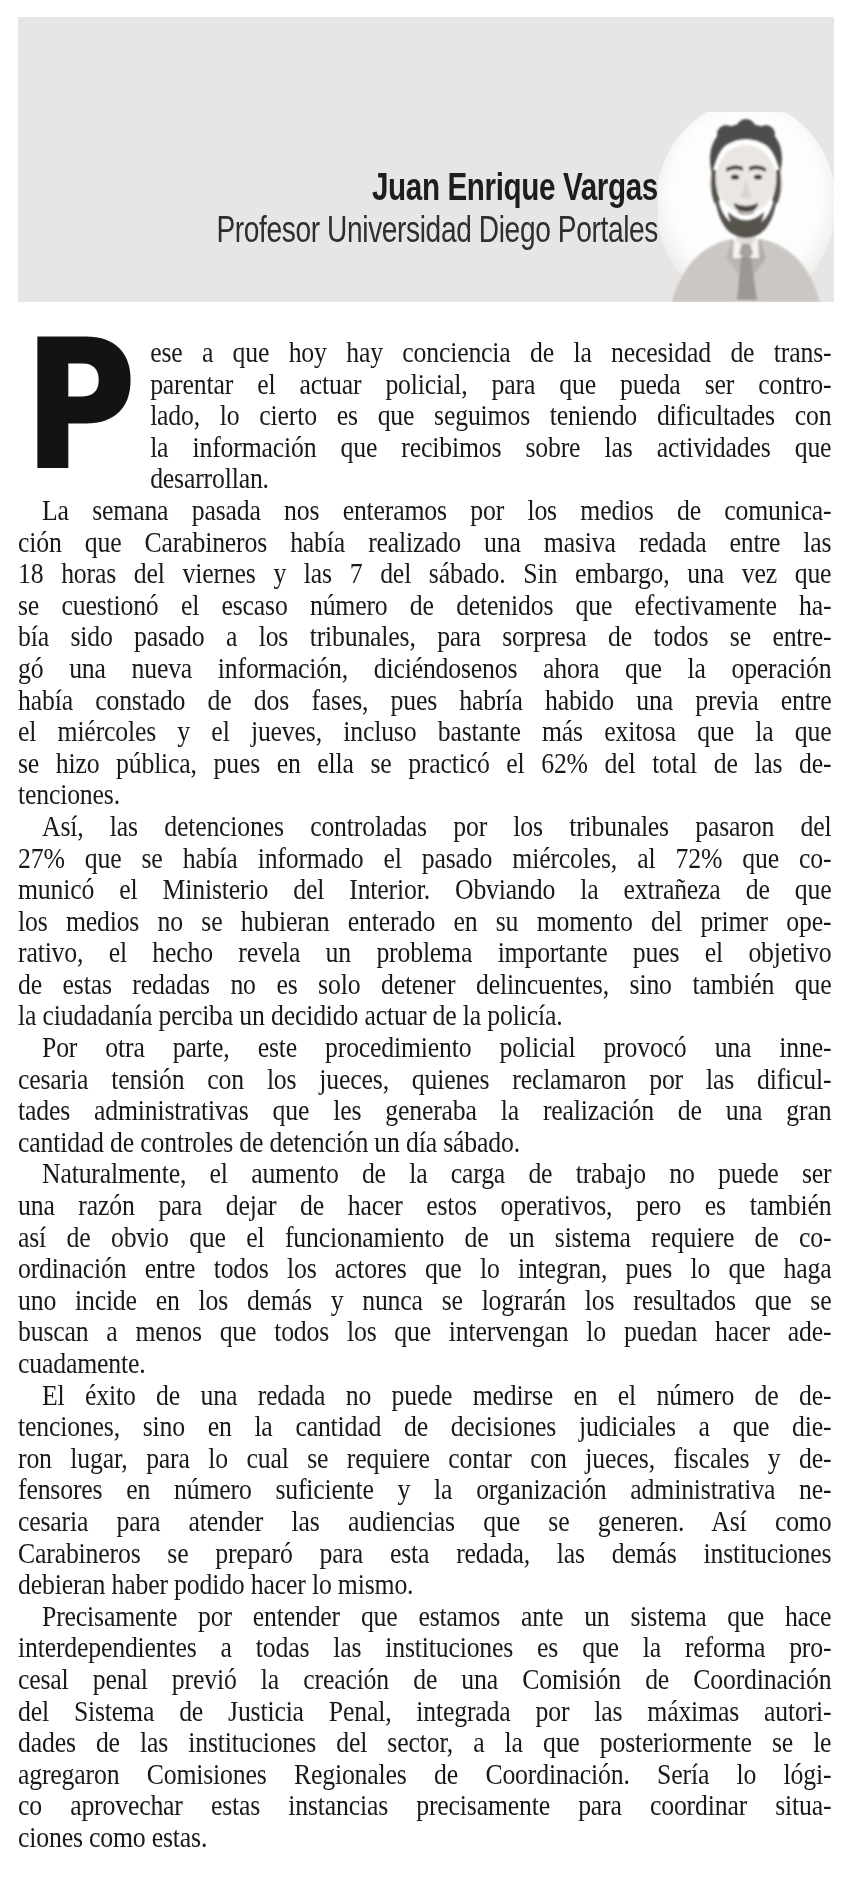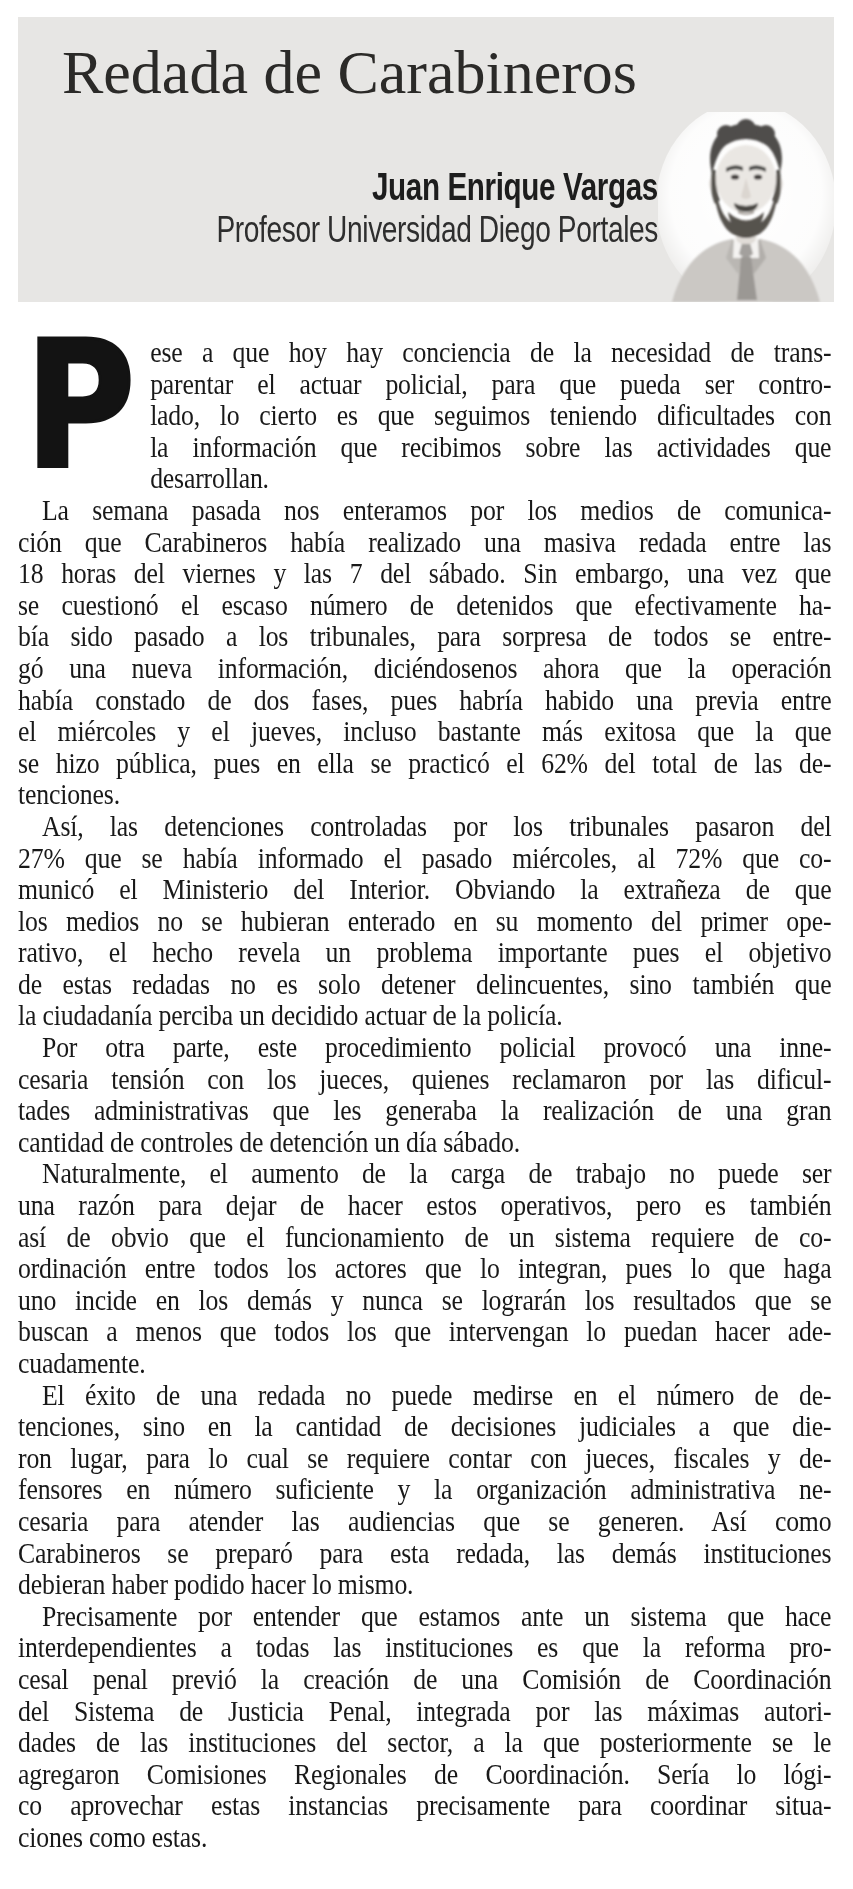--- a/index.html
+++ b/index.html
@@ -29,21 +29,20 @@
   .dropcap span{display:block;font-family:"DejaVu Sans",sans-serif;font-weight:700;
                 font-size:176px;line-height:128px;color:#131313;
                 -webkit-text-stroke:3px #131313;}
 </style>
 </head>
 <body>
 
 <div class="page">
 
   <header class="masthead">
-    <h1 class="title">Redada de Carabineros</h1>
 
     <div class="byline">
       <div class="author">Juan Enrique Vargas</div>
       <div class="role">Profesor Universidad Diego Portales</div>
     </div>
 
     <svg class="portrait" viewBox="0 0 176 190" xmlns="http://www.w3.org/2000/svg" aria-hidden="true">
       <defs>
         <filter id="soft" x="-20%" y="-20%" width="140%" height="140%">
           <feGaussianBlur stdDeviation="1.2"></feGaussianBlur>

